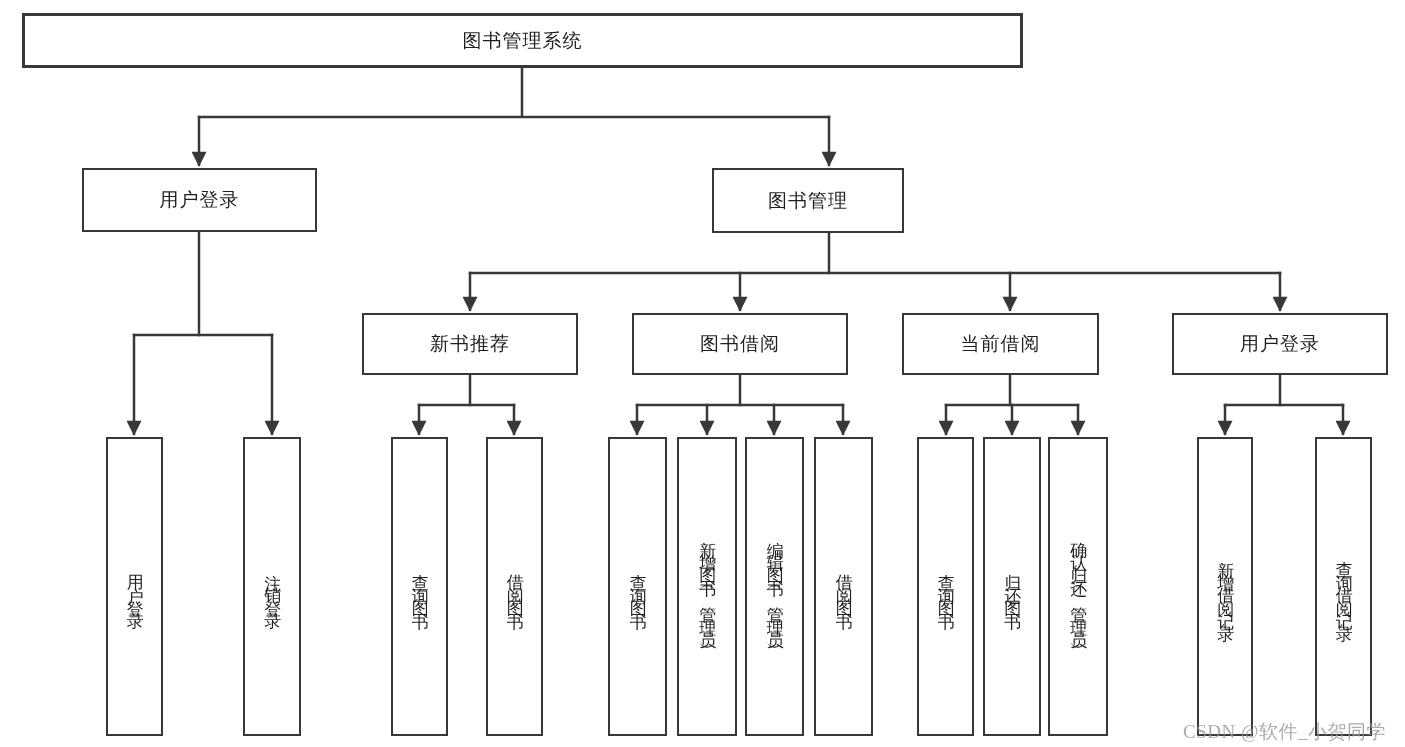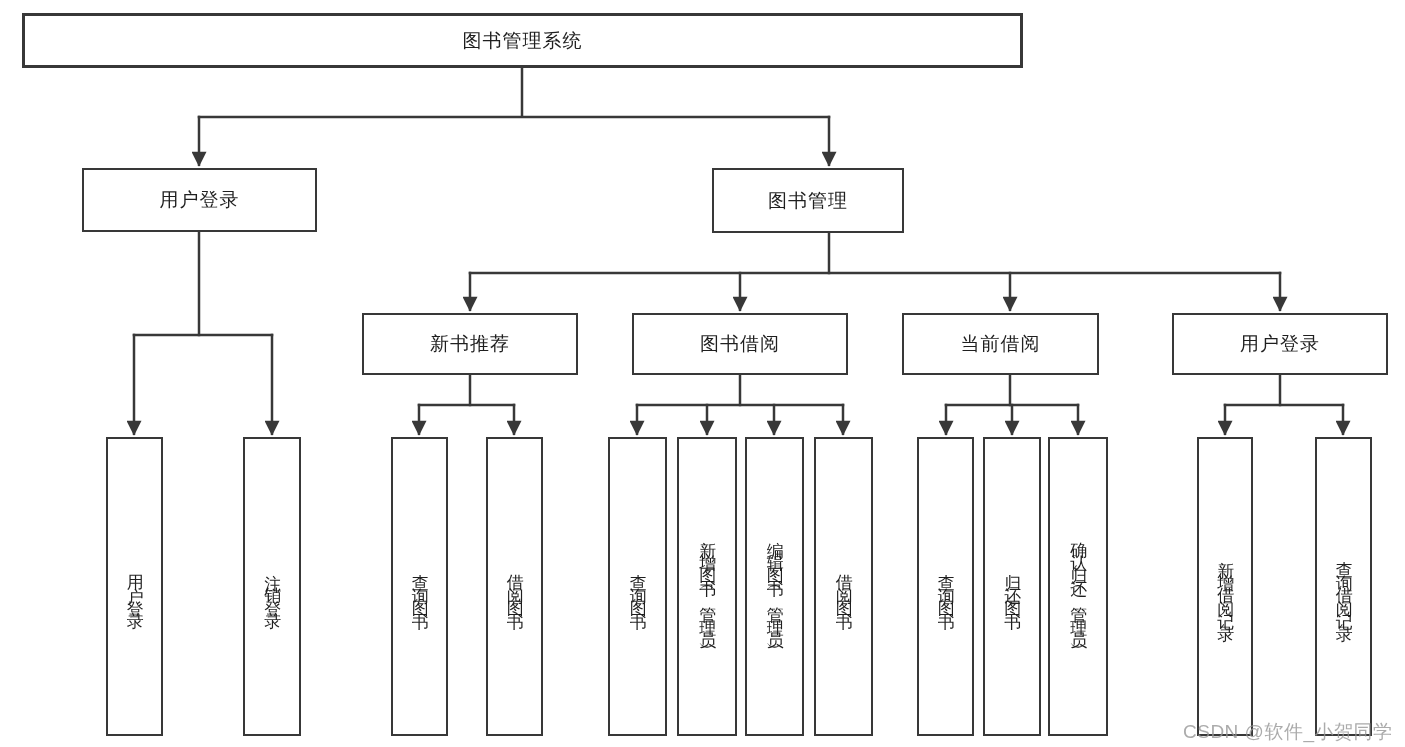--- a/index.html
+++ b/index.html
@@ -35,20 +35,21 @@
     white-space:nowrap;
   }
   .watermark{
     position:absolute;
     left:1183px;top:719px;
     z-index:5;
     font-size:19px;
     color:rgba(150,150,150,0.8);
     letter-spacing:0.5px;
     white-space:nowrap;
+    font-family:Liberation Serif, serif;
   }
 </style>
 </head>
 <body>
 
 <div class="stage">
 
   <svg class="connectors" width="1405" height="747" aria-hidden="true">
     <defs>
       <marker id="arw" viewBox="0 0 10 10" refX="9.5" refY="5" markerWidth="24" markerHeight="15" orient="auto" markerUnits="userSpaceOnUse">

